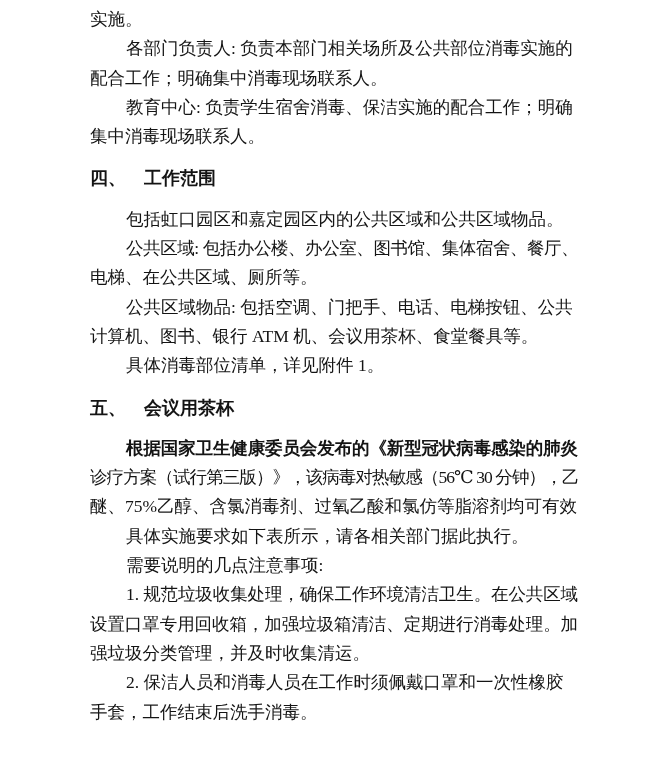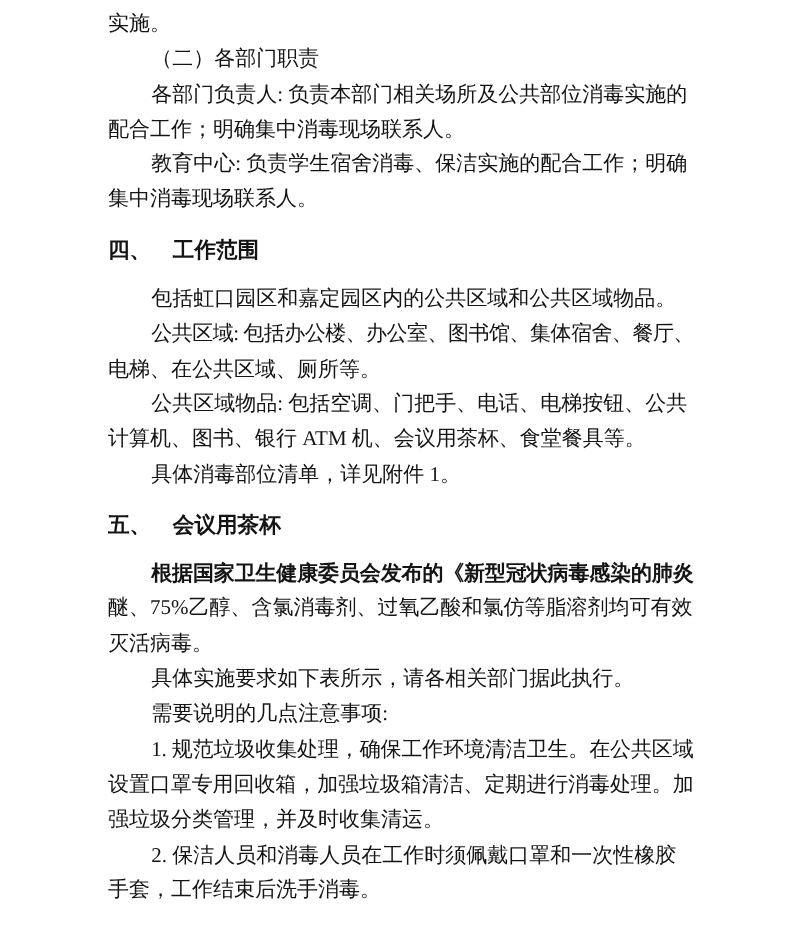--- a/index.html
+++ b/index.html
@@ -30,36 +30,35 @@
     font-size: 18px;
     margin: 13px 0 11px 0;
   }
 </style>
 </head>
 <body style="background: rgb(255, 255, 255);">
 
 <div class="page">
   <div id="doc" style="color: rgb(20, 20, 20);">
       <div class="line">实施。</div>
-      <div class="line indent">（二）各部门职责</div>
       <div class="line indent fill" style="letter-spacing: 0px;">各部门负责人: 负责本部门相关场所及公共部位消毒实施的</div>
       <div class="line">配合工作；明确集中消毒现场联系人。</div>
       <div class="line indent fill" style="letter-spacing: 0px;">教育中心: 负责学生宿舍消毒、保洁实施的配合工作；明确</div>
       <div class="line">集中消毒现场联系人。</div>
       <div class="line heading">四、　工作范围</div>
       <div class="line indent">包括虹口园区和嘉定园区内的公共区域和公共区域物品。</div>
       <div class="line indent fill" style="letter-spacing: -0.428571px;">公共区域: 包括办公楼、办公室、图书馆、集体宿舍、餐厅、</div>
       <div class="line">电梯、在公共区域、厕所等。</div>
       <div class="line indent fill" style="letter-spacing: 0px;">公共区域物品: 包括空调、门把手、电话、电梯按钮、公共</div>
       <div class="line">计算机、图书、银行 ATM 机、会议用茶杯、食堂餐具等。</div>
       <div class="line indent">具体消毒部位清单，详见附件 1。</div>
       <div class="line heading">五、　会议用茶杯</div>
       <div class="line indent fill" style="letter-spacing: -0.115385px; font-weight: bold;">根据国家卫生健康委员会发布的《新型冠状病毒感染的肺炎</div>
+      <div class="line fill" style="letter-spacing: -0.909091px;">诊疗方案（试行第三版）》，该病毒对热敏感（56℃ 30 分钟），乙</div>
       <div class="line fill" style="letter-spacing: 0px;">醚、75%乙醇、含氯消毒剂、过氧乙酸和氯仿等脂溶剂均可有效</div>
-      <div class="line">灭活病毒。</div>
       <div class="line indent">具体实施要求如下表所示，请各相关部门据此执行。</div>
       <div class="line indent">需要说明的几点注意事项:</div>
       <div class="line indent fill" style="letter-spacing: -0.107143px;">1. 规范垃圾收集处理，确保工作环境清洁卫生。在公共区域</div>
       <div class="line fill" style="letter-spacing: -0.0714286px;">设置口罩专用回收箱，加强垃圾箱清洁、定期进行消毒处理。加</div>
       <div class="line">强垃圾分类管理，并及时收集清运。</div>
       <div class="line indent fill" style="letter-spacing: 0px;">2. 保洁人员和消毒人员在工作时须佩戴口罩和一次性橡胶</div>
       <div class="line">手套，工作结束后洗手消毒。</div>
     </div>
 </div>
 

